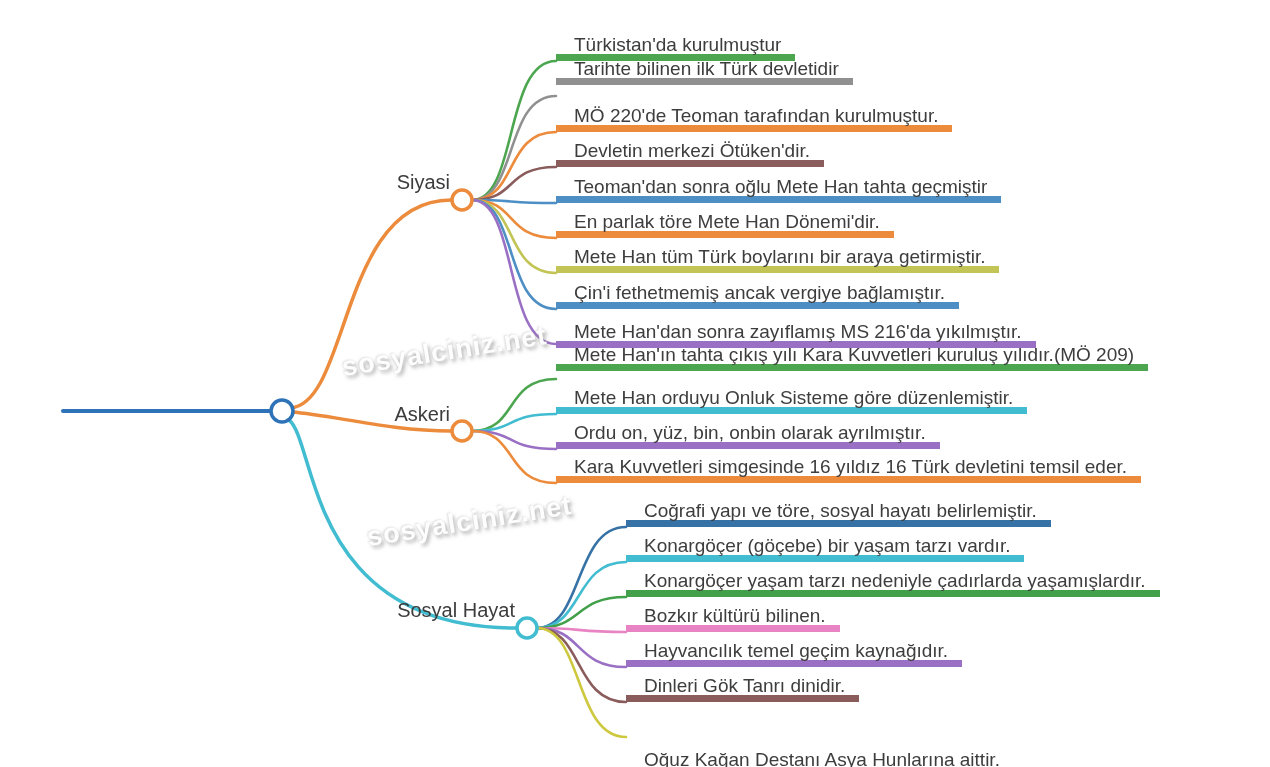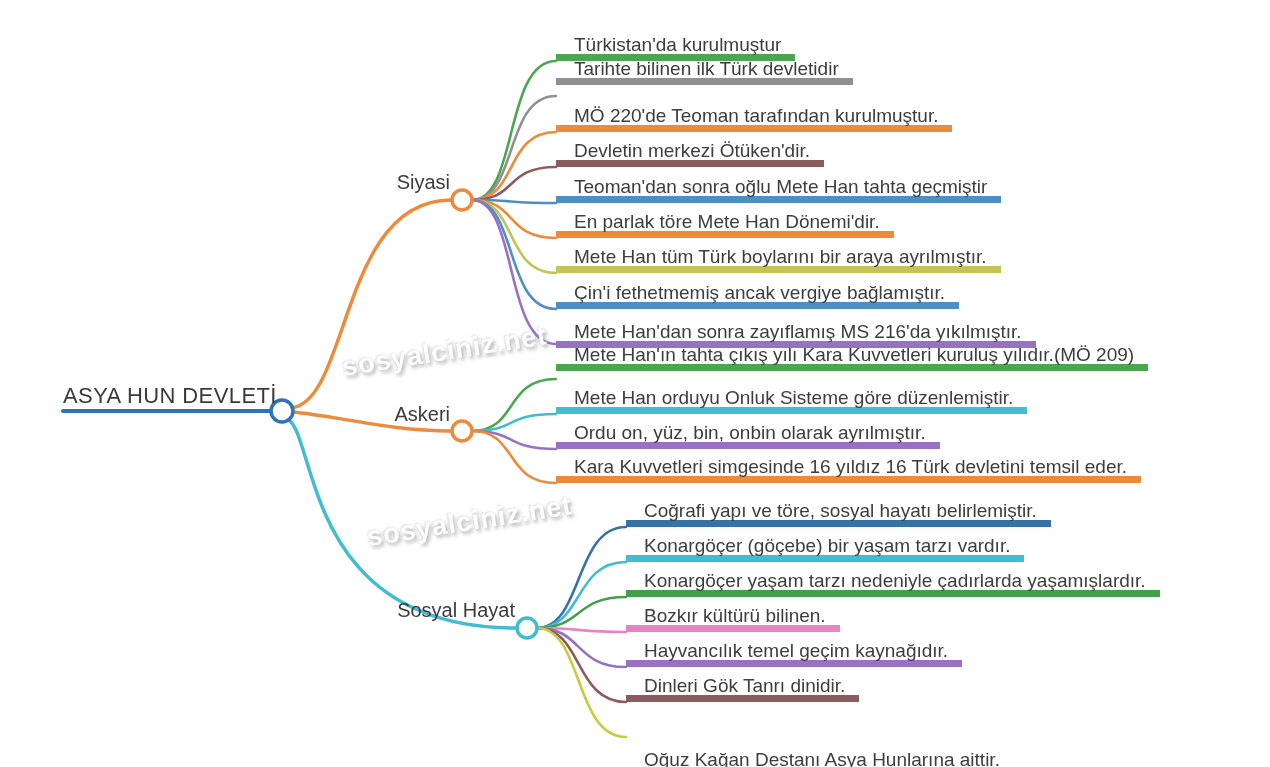--- a/index.html
+++ b/index.html
@@ -58,34 +58,33 @@
       <path d="M 537 628 C 583 628, 574 632, 626 632" fill="none" stroke="#e883c4" stroke-width="2.6" stroke-linecap="round"></path>
       <path d="M 537 628 C 583 628, 574 667, 626 667" fill="none" stroke="#9a70c4" stroke-width="2.6" stroke-linecap="round"></path>
       <path d="M 537 628 C 583 628, 574 702, 626 702" fill="none" stroke="#8a5c5c" stroke-width="2.6" stroke-linecap="round"></path>
       <path d="M 537 628 C 583 628, 574 737, 626 737" fill="none" stroke="#cdc83e" stroke-width="2.6" stroke-linecap="round"></path>
       <circle cx="282" cy="411" r="11" fill="#ffffff" stroke="#2e73b8" stroke-width="3.5"></circle>
       <circle cx="462" cy="200" r="10" fill="#ffffff" stroke="#ec8b3b" stroke-width="3.5"></circle>
       <circle cx="462" cy="431" r="10" fill="#ffffff" stroke="#ec8b3b" stroke-width="3.5"></circle>
       <circle cx="527" cy="628" r="10" fill="#ffffff" stroke="#41bcd0" stroke-width="3.5"></circle>
     </svg>
 
-  <div class="root-title" style="left:63px;top:383px;width:210px;">ASYA HUN DEVLETİ</div>
 
   <div class="watermark" style="left:341px;top:336px;">sosyalciniz.net</div>
   <div class="watermark" style="left:366px;top:506px;">sosyalciniz.net</div>
 
   <div id="nodes">
       <div class="branch-label" style="right: 820px; top: 171px;">Siyasi</div>
       <div class="topic-leaf" style="left: 556px; top: 32px; border-bottom-color: rgb(76, 166, 79);">Türkistan'da kurulmuştur</div>
       <div class="topic-leaf" style="left: 556px; top: 56px; border-bottom-color: rgb(144, 144, 144);">Tarihte bilinen ilk Türk devletidir</div>
       <div class="topic-leaf" style="left: 556px; top: 103px; border-bottom-color: rgb(236, 139, 59);">MÖ 220'de Teoman tarafından kurulmuştur.</div>
       <div class="topic-leaf" style="left: 556px; top: 138px; border-bottom-color: rgb(138, 92, 92);">Devletin merkezi Ötüken'dir.</div>
       <div class="topic-leaf" style="left: 556px; top: 174px; border-bottom-color: rgb(77, 143, 196);">Teoman'dan sonra oğlu Mete Han tahta geçmiştir</div>
       <div class="topic-leaf" style="left: 556px; top: 209px; border-bottom-color: rgb(236, 139, 59);">En parlak töre Mete Han Dönemi'dir.</div>
-      <div class="topic-leaf" style="left: 556px; top: 244px; border-bottom-color: rgb(194, 196, 85);">Mete Han tüm Türk boylarını bir araya ayrılmıştır.</div>
+      <div class="topic-leaf" style="left: 556px; top: 244px; border-bottom-color: rgb(194, 196, 85);">Mete Han tüm Türk boylarını bir araya getirmiştir.</div>
       <div class="topic-leaf" style="left: 556px; top: 280px; border-bottom-color: rgb(77, 143, 196);">Çin'i fethetmemiş ancak vergiye bağlamıştır.</div>
       <div class="topic-leaf" style="left: 556px; top: 319px; border-bottom-color: rgb(154, 112, 196);">Mete Han'dan sonra zayıflamış MS 216'da yıkılmıştır.</div>
       <div class="branch-label" style="right: 820px; top: 403px;">Askeri</div>
       <div class="topic-leaf" style="left: 556px; top: 342px; border-bottom-color: rgb(76, 166, 79);">Mete Han'ın tahta çıkış yılı Kara Kuvvetleri kuruluş yılıdır.(MÖ 209)</div>
       <div class="topic-leaf" style="left: 556px; top: 385px; border-bottom-color: rgb(65, 188, 208);">Mete Han orduyu Onluk Sisteme göre düzenlemiştir.</div>
       <div class="topic-leaf" style="left: 556px; top: 420px; border-bottom-color: rgb(154, 112, 196);">Ordu on, yüz, bin, onbin olarak ayrılmıştır.</div>
       <div class="topic-leaf" style="left: 556px; top: 454px; border-bottom-color: rgb(236, 139, 59);">Kara Kuvvetleri simgesinde 16 yıldız 16 Türk devletini temsil eder.</div>
       <div class="branch-label" style="right: 755px; top: 599px; text-align: center;">Sosyal Hayat</div>
       <div class="topic-leaf" style="left: 626px; top: 498px; border-bottom-color: rgb(54, 114, 165);">Coğrafi yapı ve töre, sosyal hayatı belirlemiştir.</div>
       <div class="topic-leaf" style="left: 626px; top: 533px; border-bottom-color: rgb(65, 188, 208);">Konargöçer (göçebe) bir yaşam tarzı vardır.</div>

